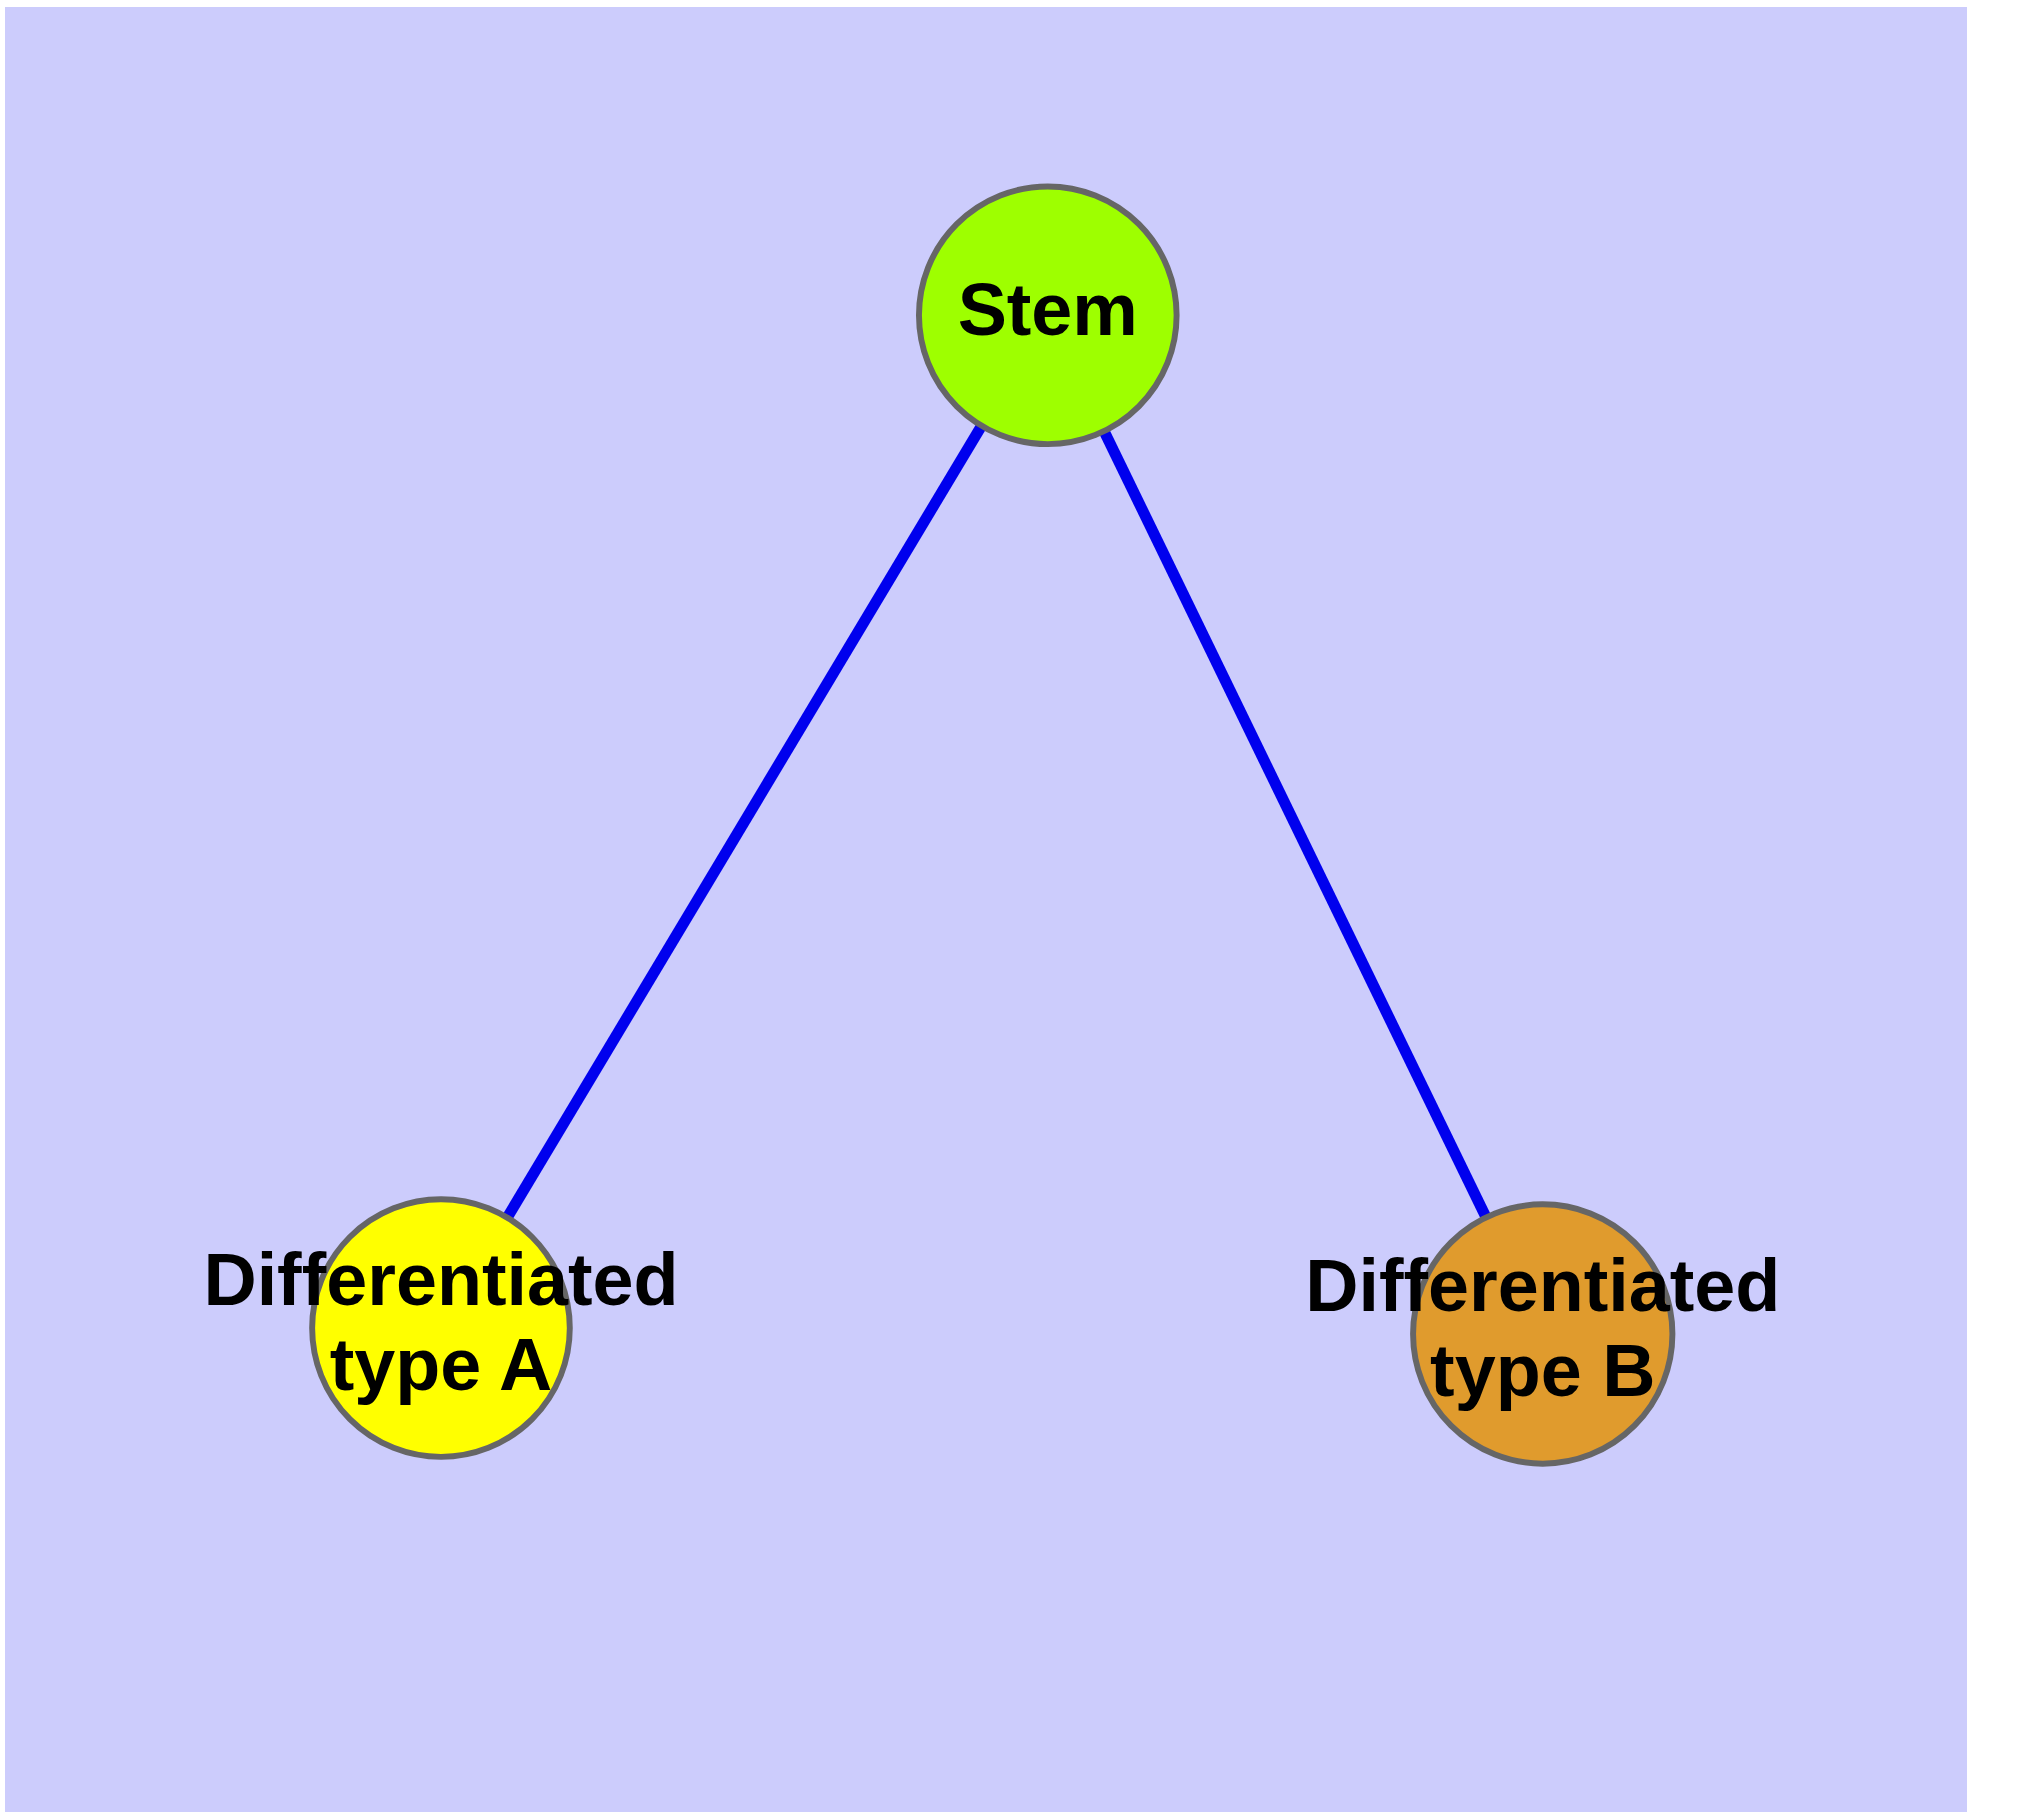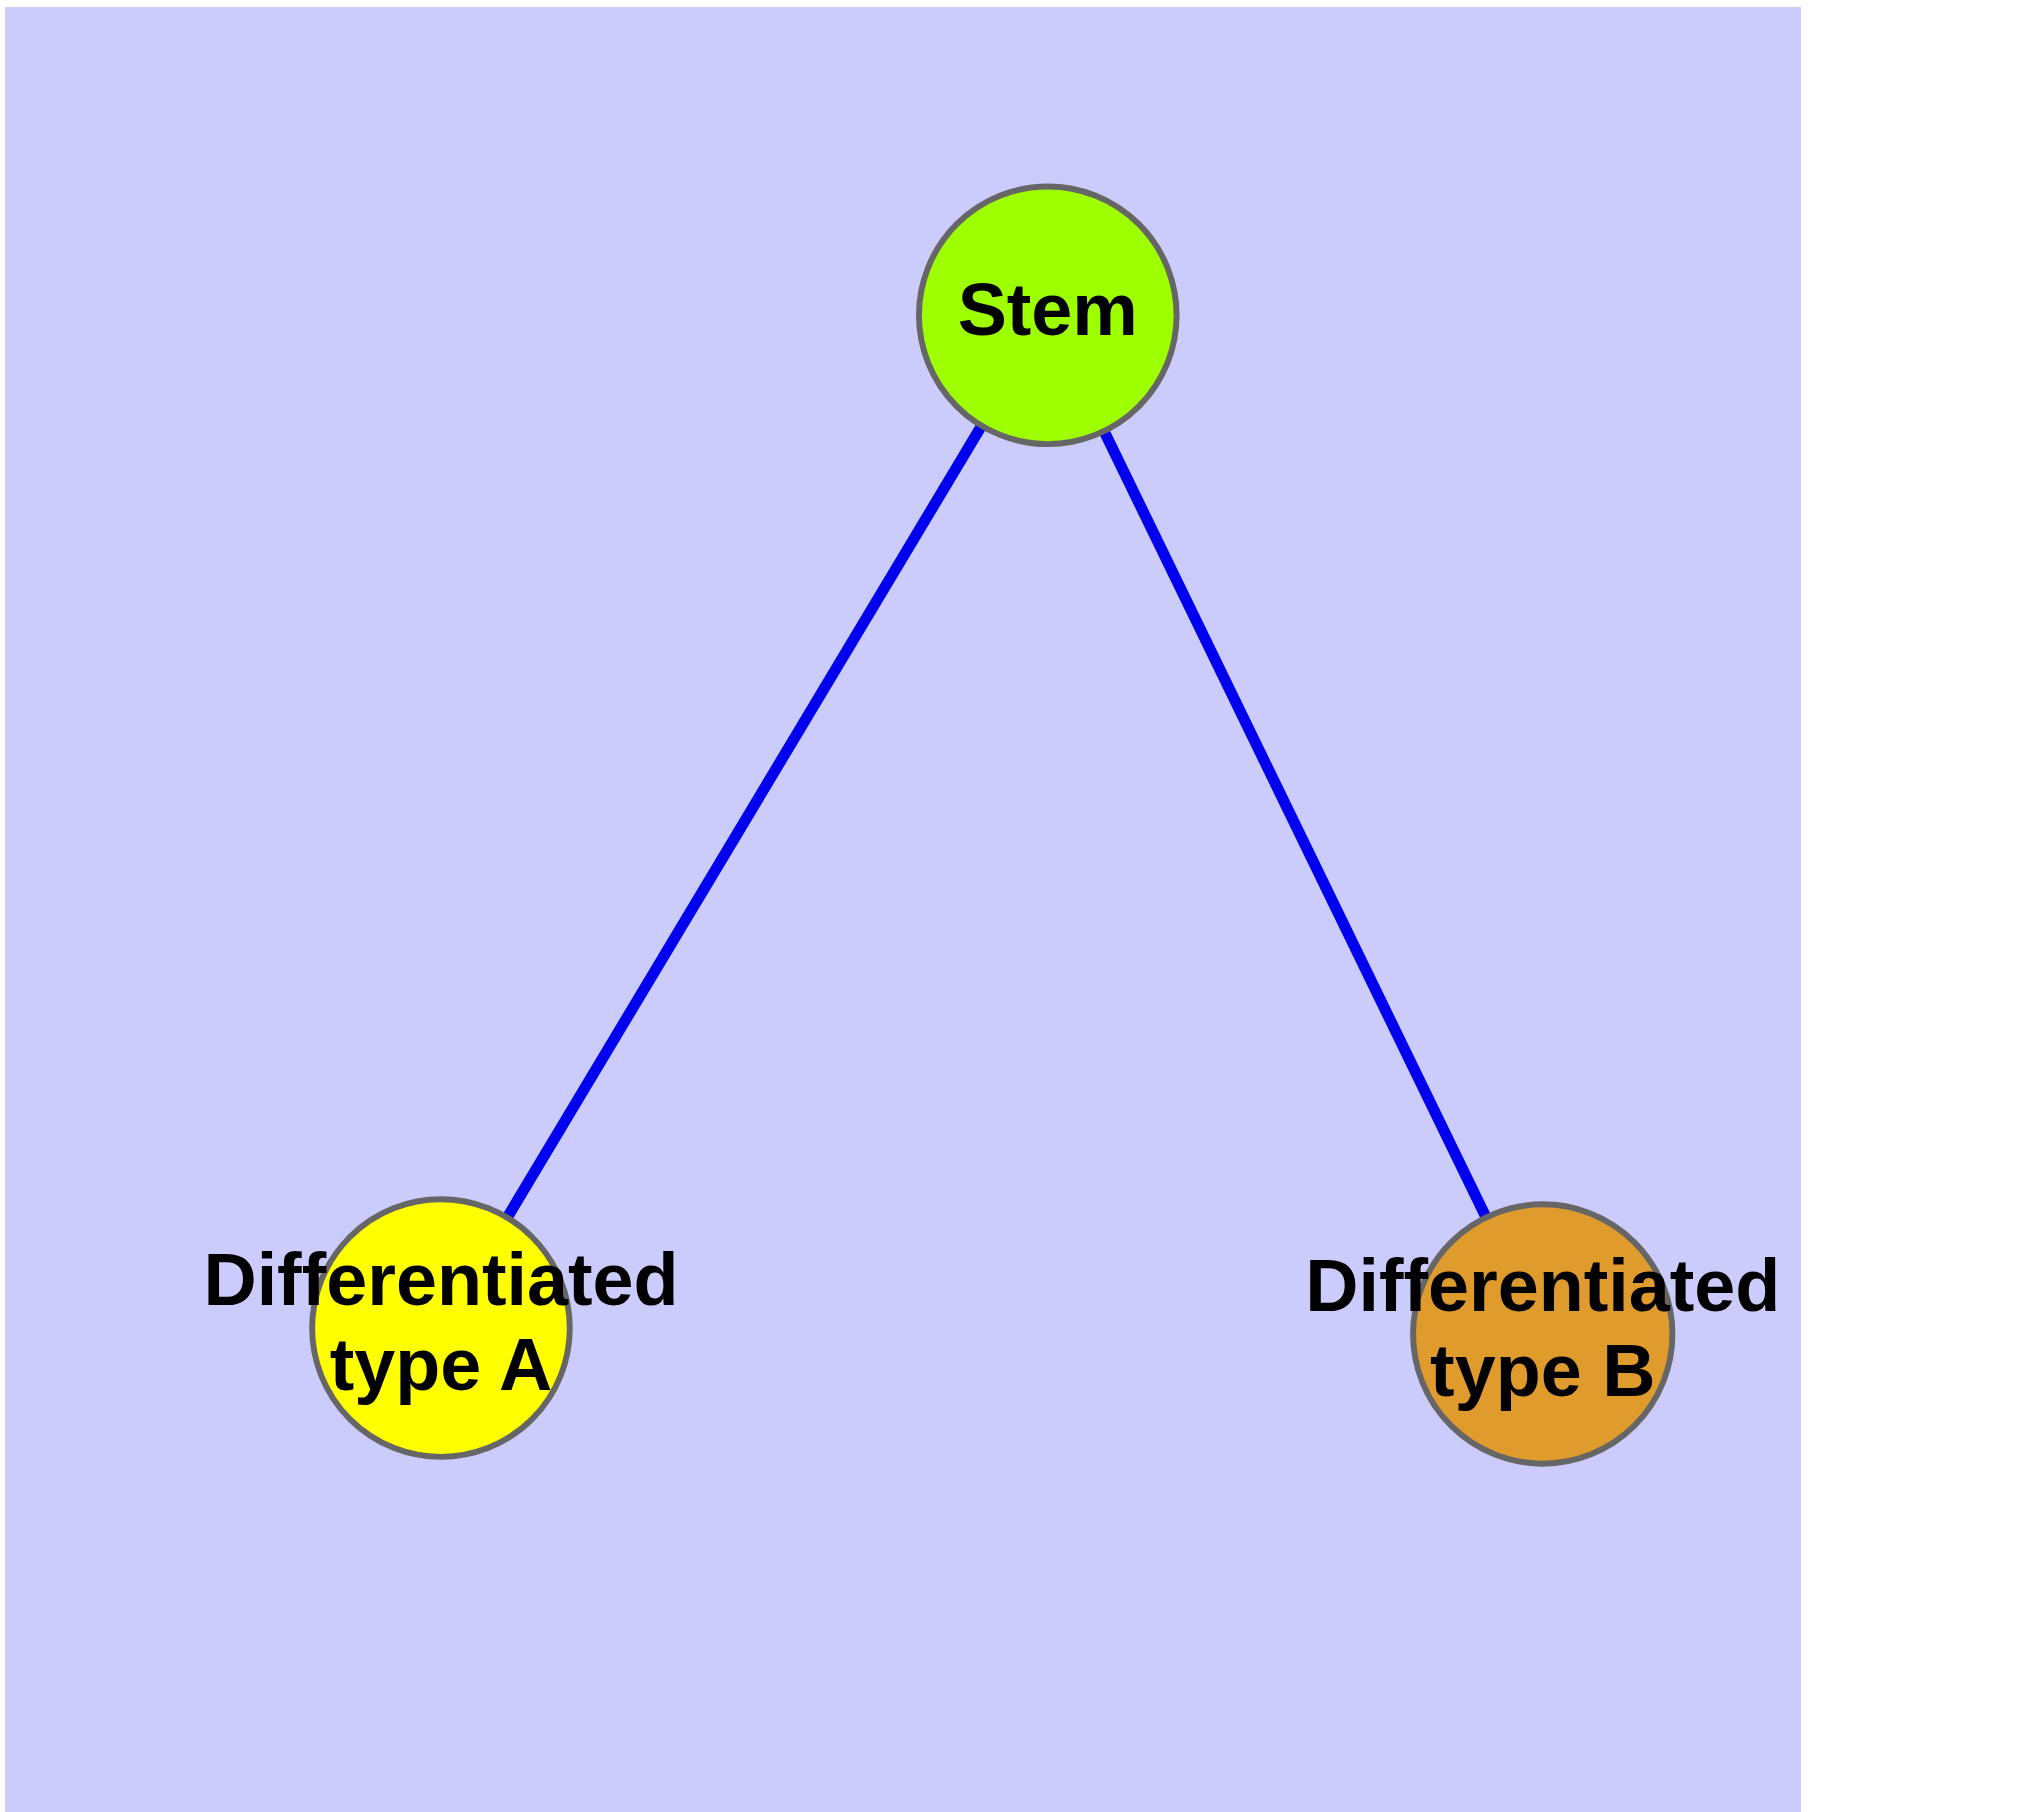--- a/index.html
+++ b/index.html
@@ -3,21 +3,21 @@
 <meta charset="utf-8">
 <title>Cell differentiation graph</title>
 <style>
   html, body {
     margin: 0;
     padding: 0;
     background: #ffffff;
   }
   #canvas {
     position: relative;
-    width: 1801px;
+    width: 1967px;
     height: 1812px;
     background: #ffffff;
     overflow: hidden;
     font-family: "Liberation Sans", "DejaVu Sans", sans-serif;
   }
   #plot-area {
     position: absolute;
     left: 5.1px;
     top: 6.8px;
     width: 2015px;

